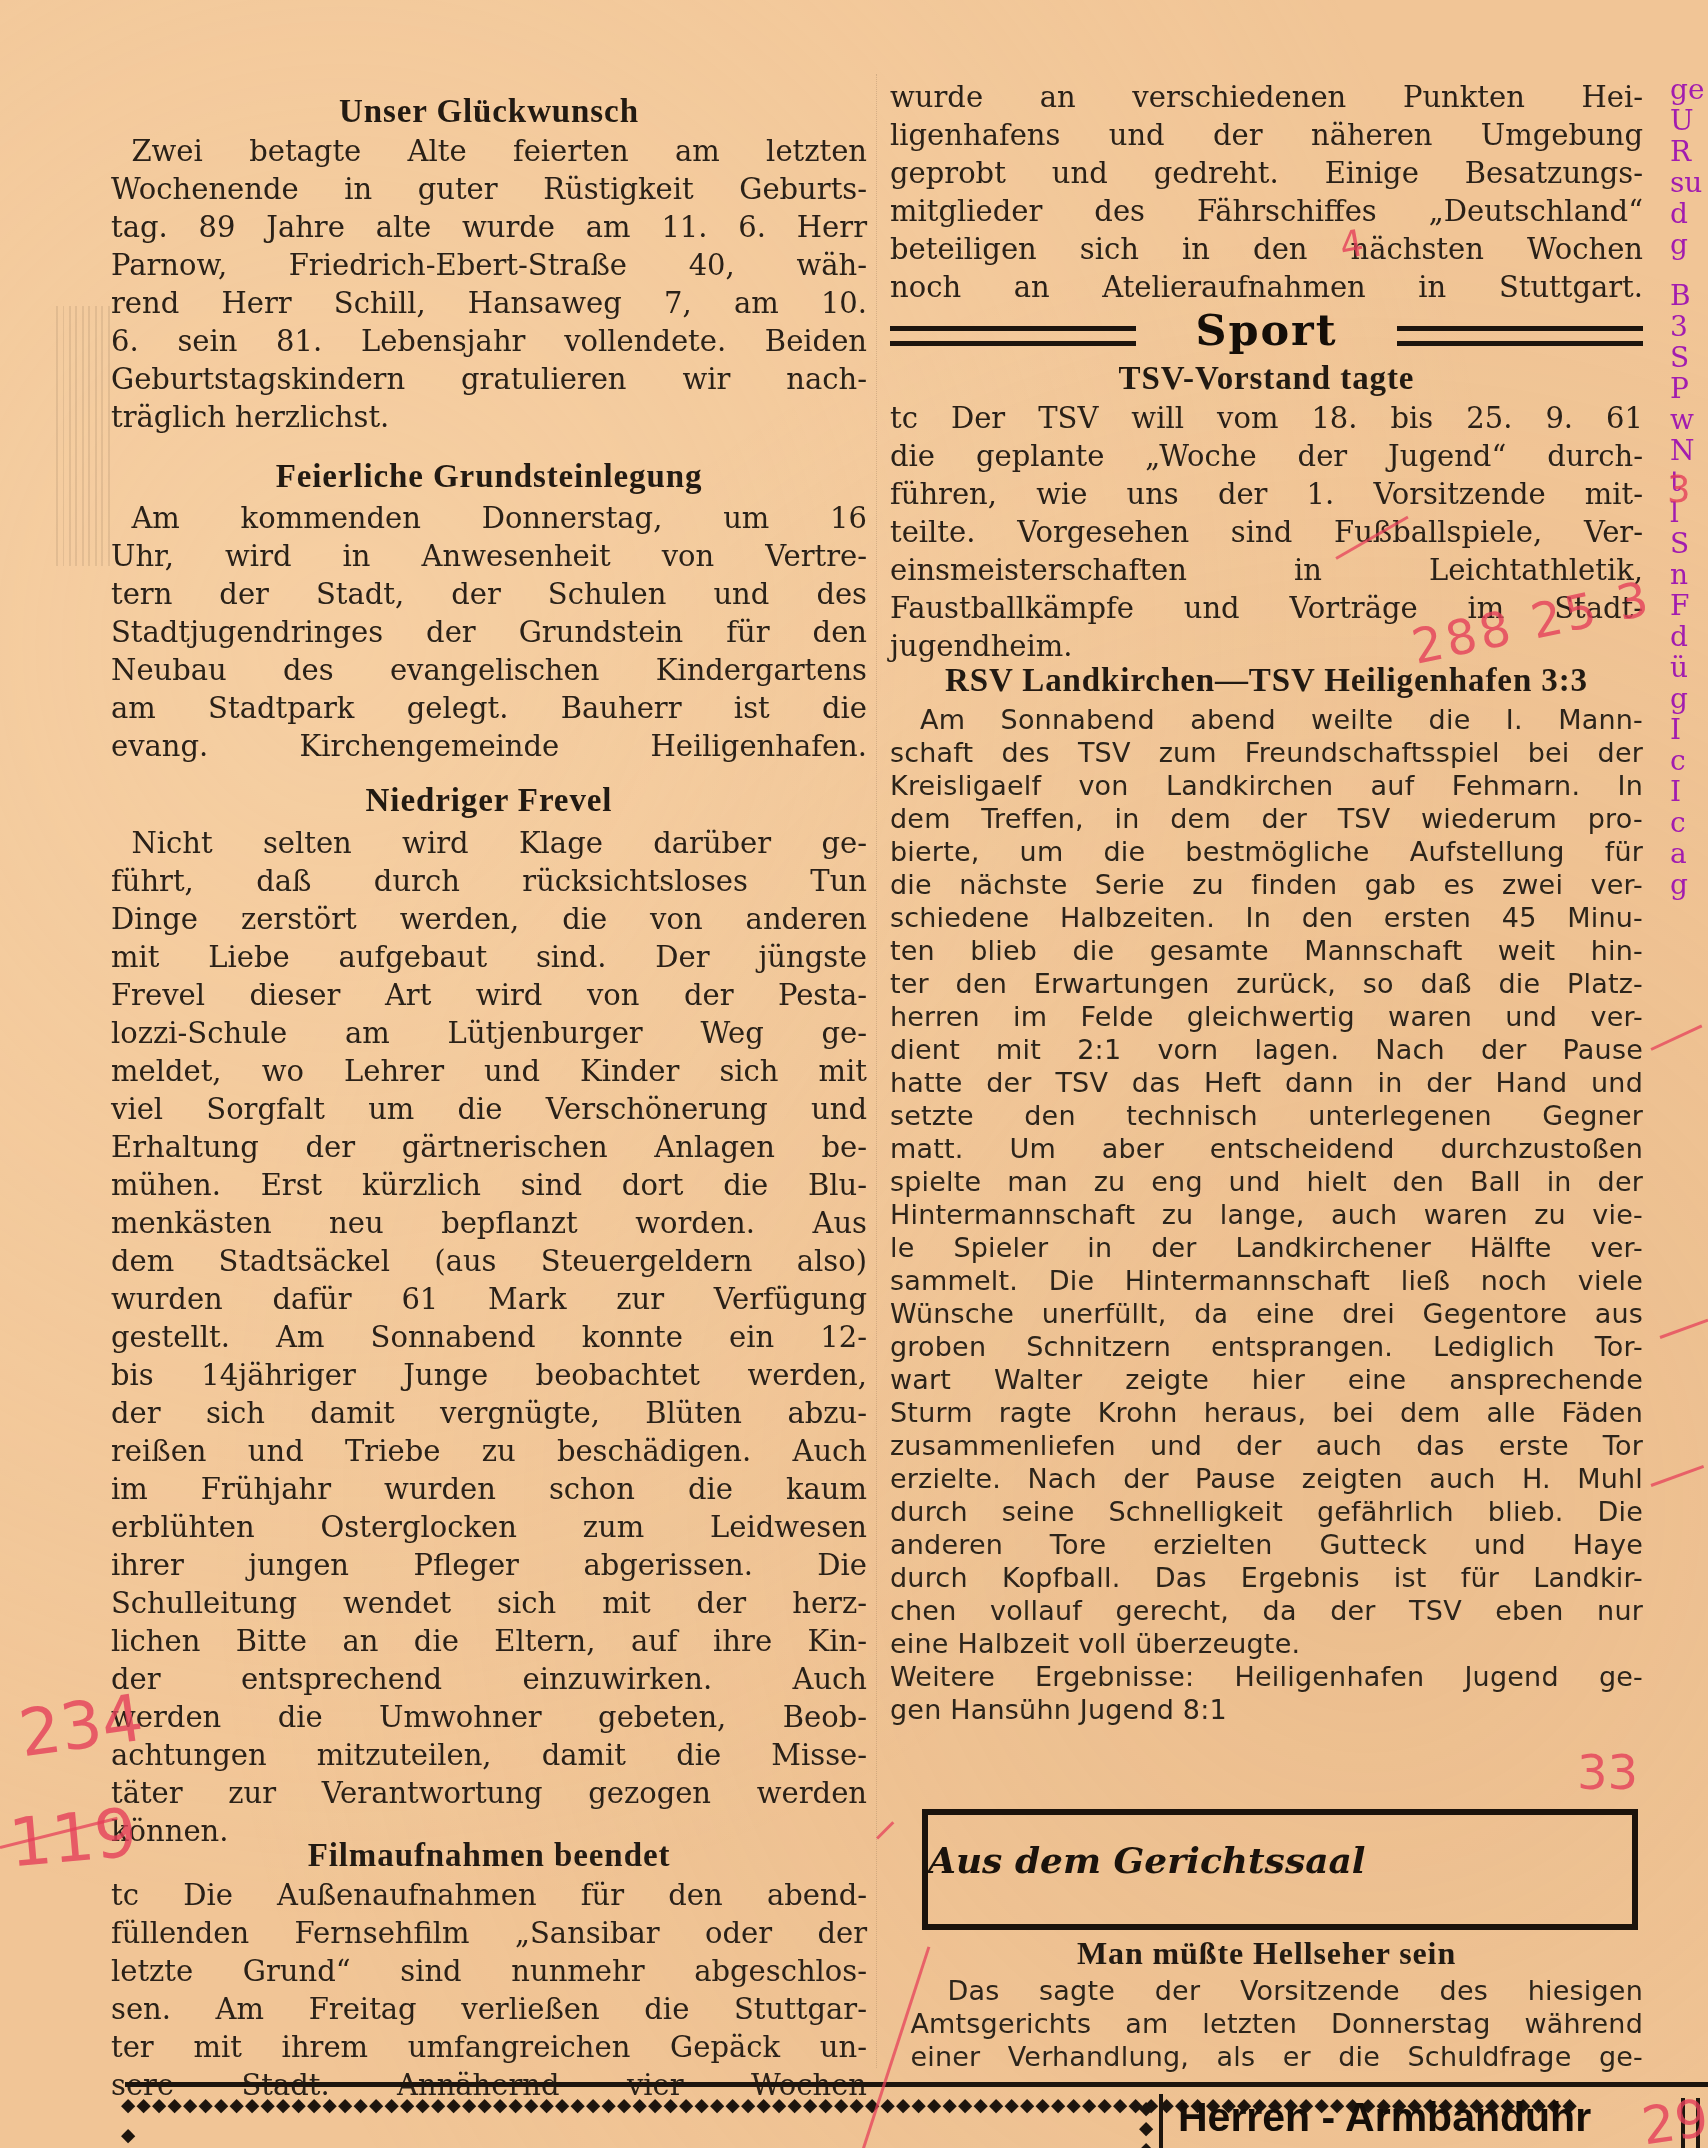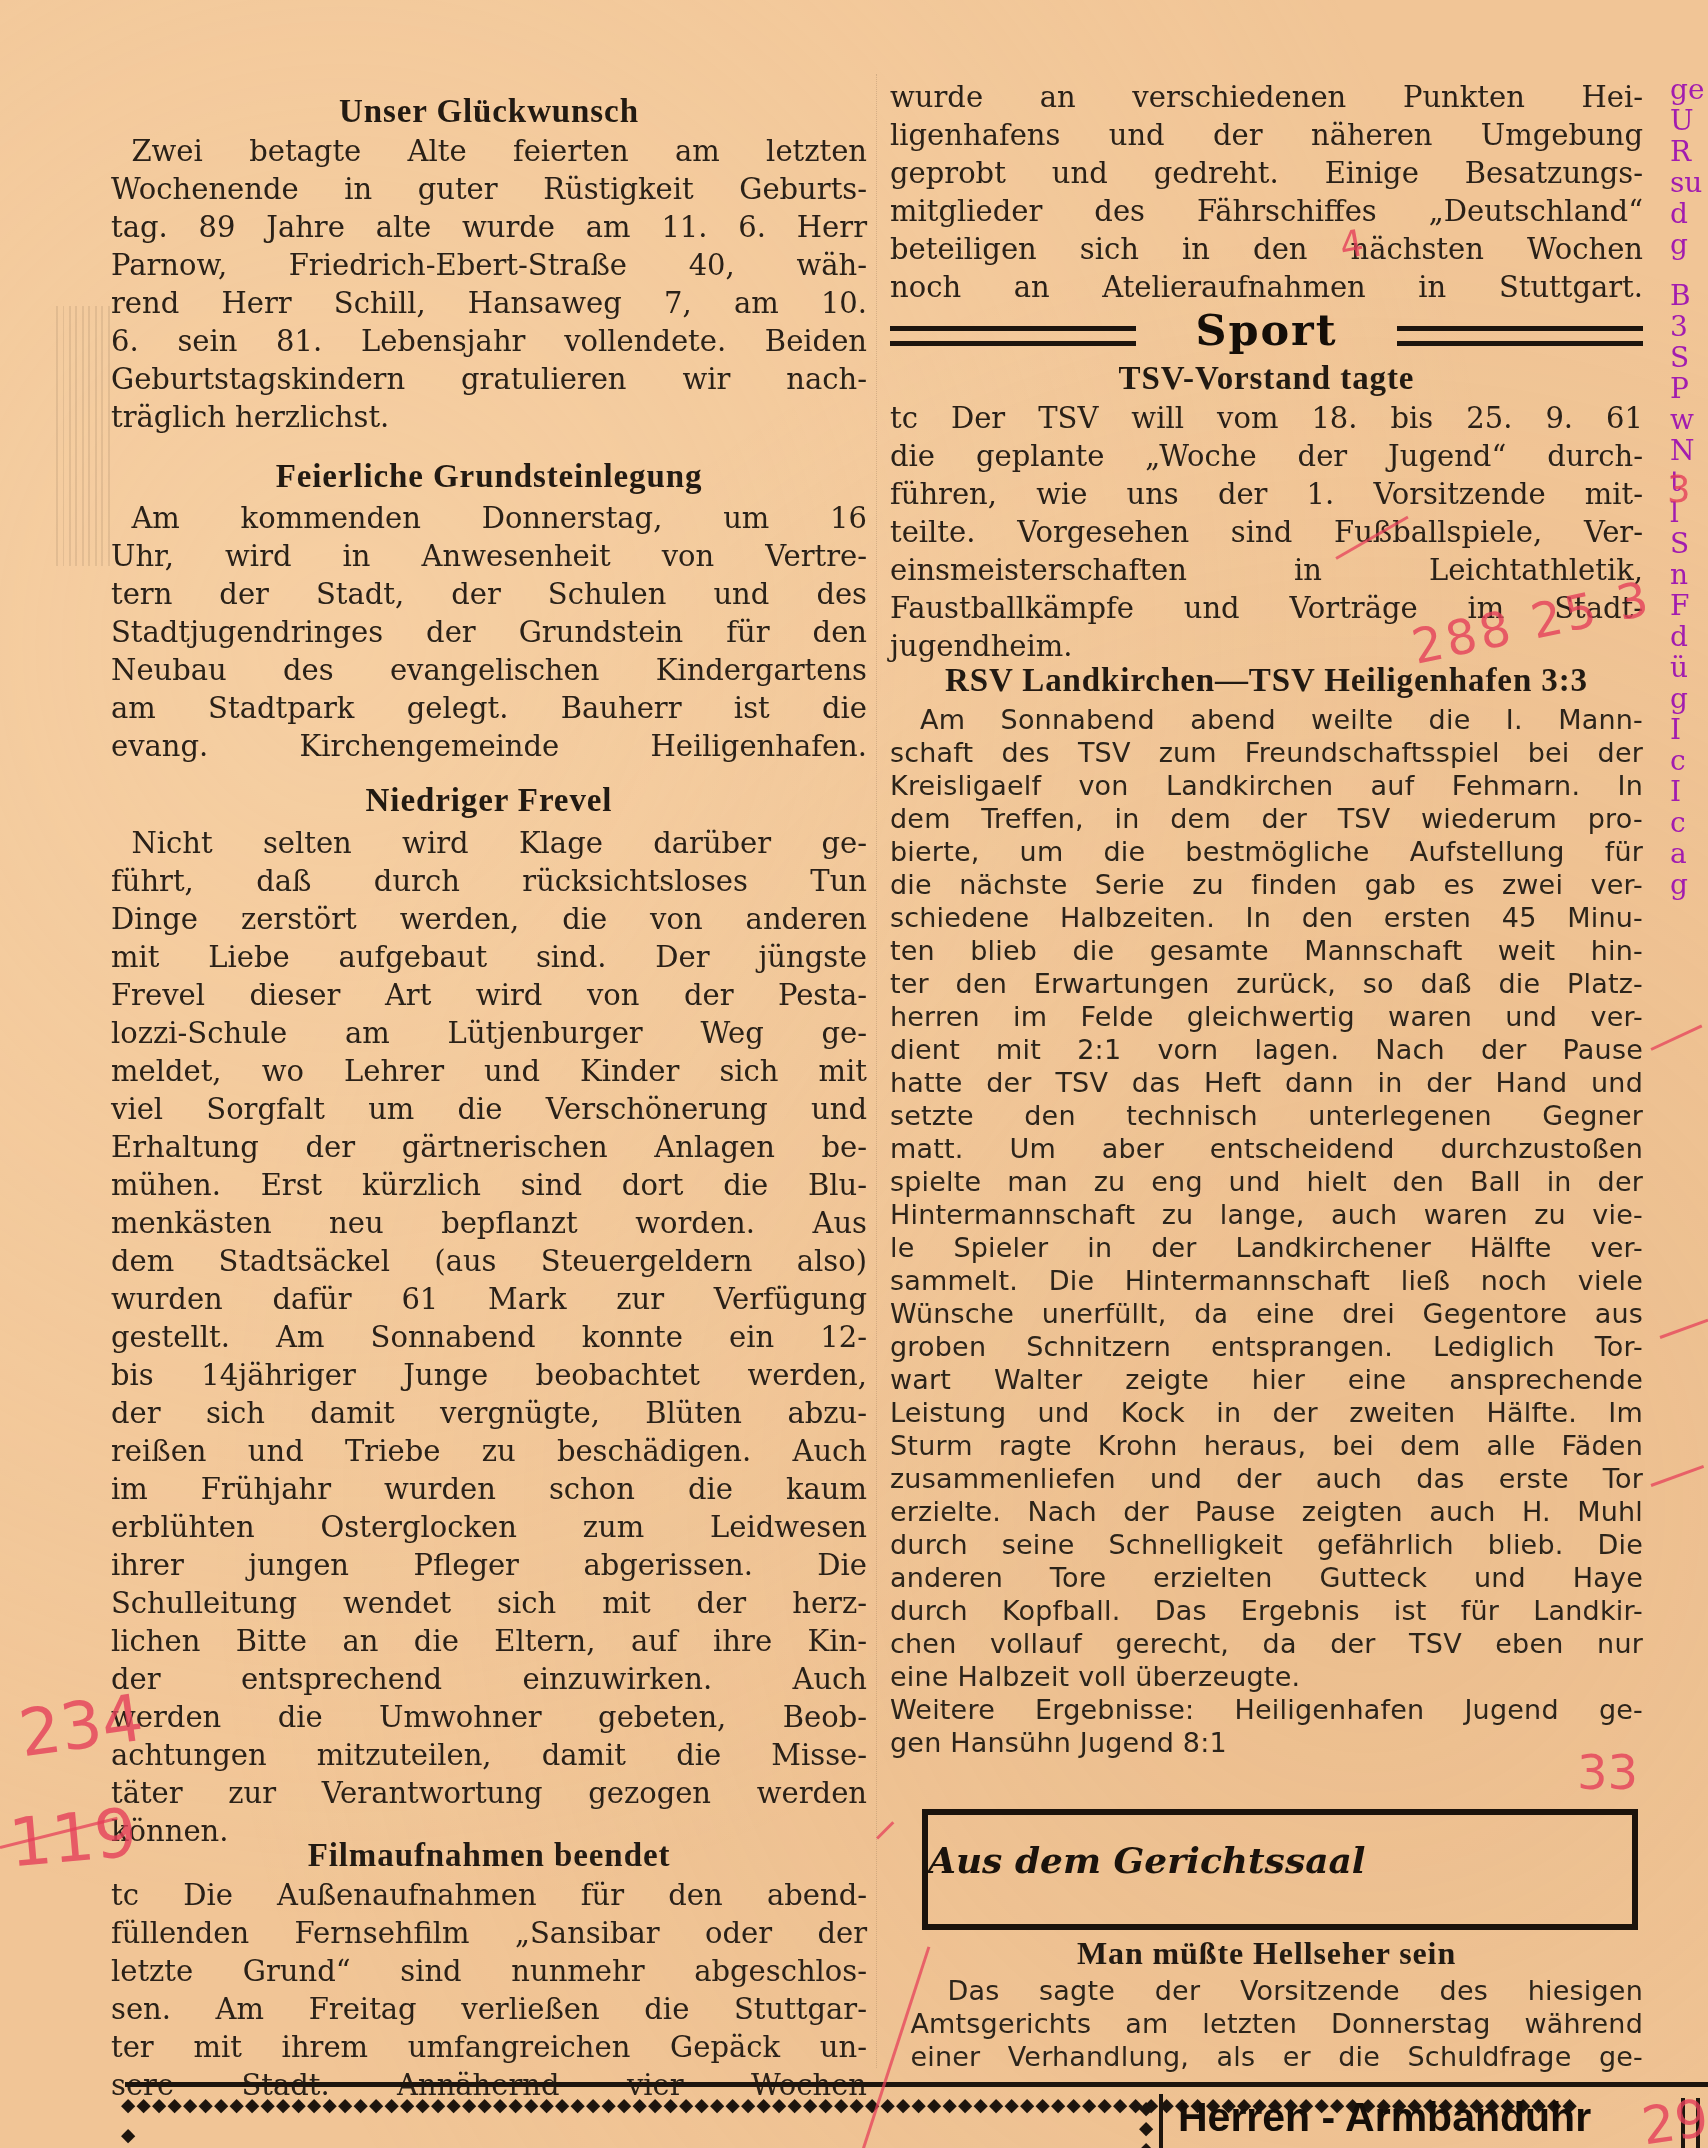--- a/index.html
+++ b/index.html
@@ -168,21 +168,20 @@
     <span class="line">hatte der TSV das Heft dann in der Hand und</span>
     <span class="line">setzte den technisch unterlegenen Gegner</span>
     <span class="line">matt. Um aber entscheidend durchzustoßen</span>
     <span class="line">spielte man zu eng und hielt den Ball in der</span>
     <span class="line">Hintermannschaft zu lange, auch waren zu vie-</span>
     <span class="line">le Spieler in der Landkirchener Hälfte ver-</span>
     <span class="line">sammelt. Die Hintermannschaft ließ noch viele</span>
     <span class="line">Wünsche unerfüllt, da eine drei Gegentore aus</span>
     <span class="line">groben Schnitzern entsprangen. Lediglich Tor-</span>
     <span class="line">wart Walter zeigte hier eine ansprechende</span>
-    <span class="line">Leistung und Kock in der zweiten Hälfte. Im</span>
     <span class="line">Sturm ragte Krohn heraus, bei dem alle Fäden</span>
     <span class="line">zusammenliefen und der auch das erste Tor</span>
     <span class="line">erzielte. Nach der Pause zeigten auch H. Muhl</span>
     <span class="line">durch seine Schnelligkeit gefährlich blieb. Die</span>
     <span class="line">anderen Tore erzielten Gutteck und Haye</span>
     <span class="line">durch Kopfball. Das Ergebnis ist für Landkir-</span>
     <span class="line">chen vollauf gerecht, da der TSV eben nur</span>
     <span class="line last">eine Halbzeit voll überzeugte.</span>
     <span class="line">Weitere Ergebnisse: Heiligenhafen Jugend ge-</span>
     <span class="line last">gen Hansühn Jugend 8:1</span>

